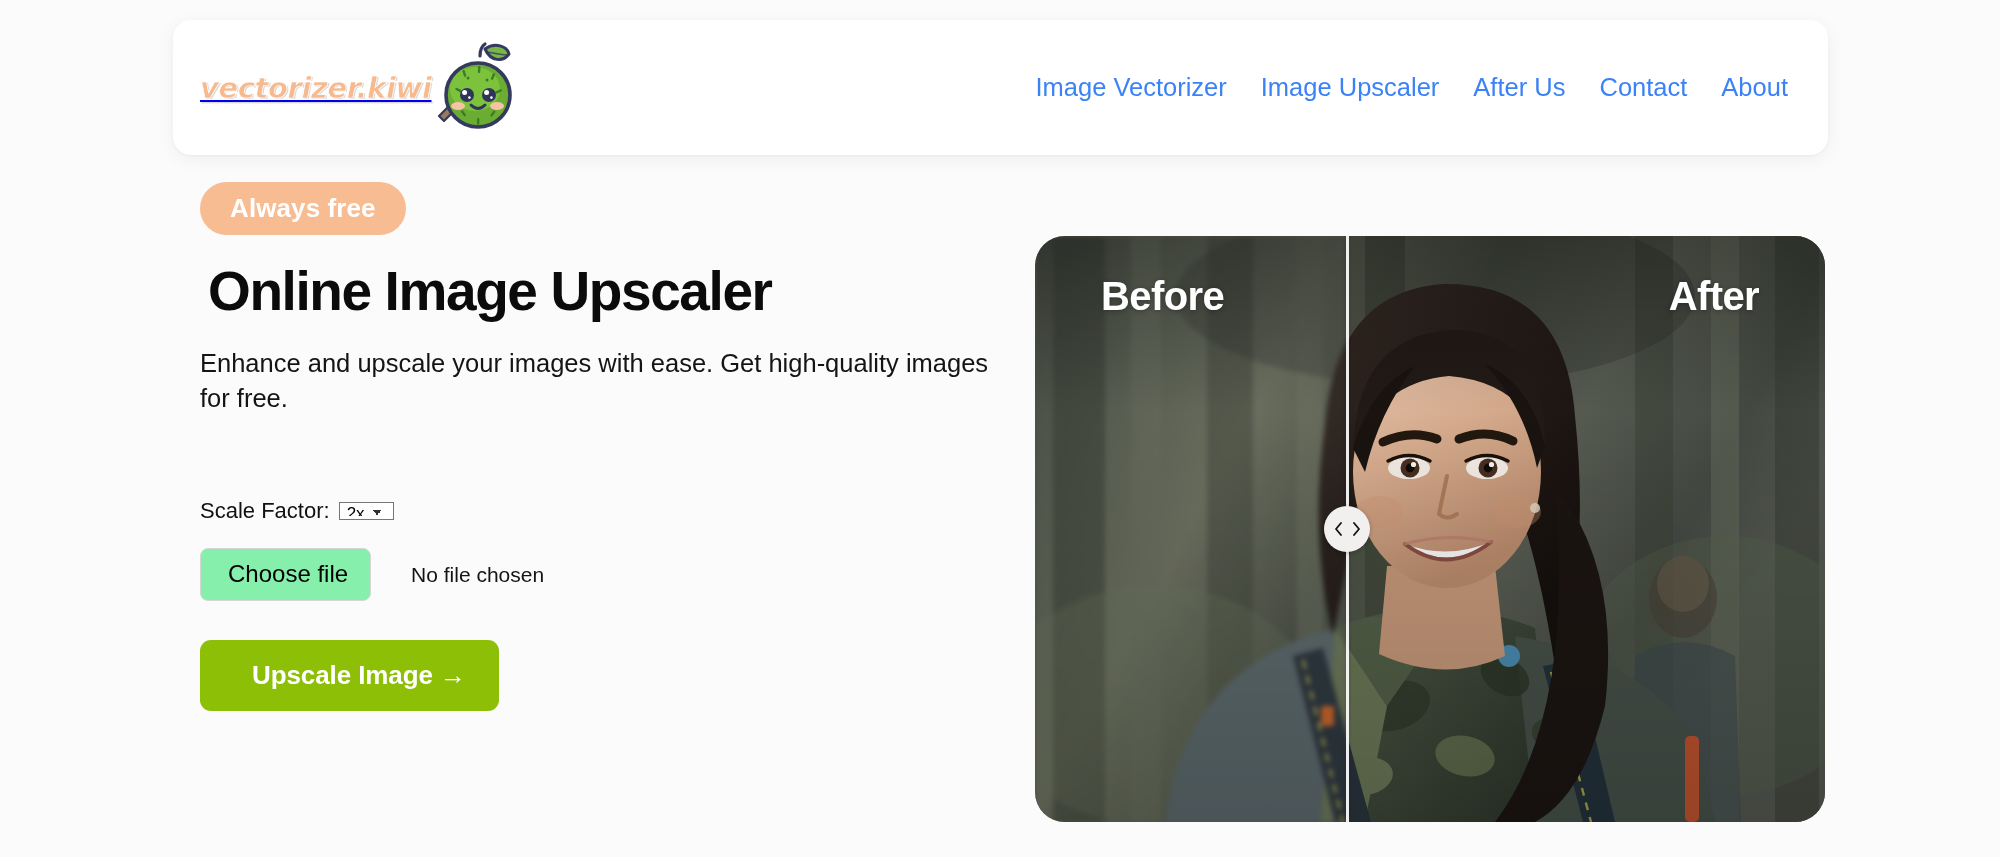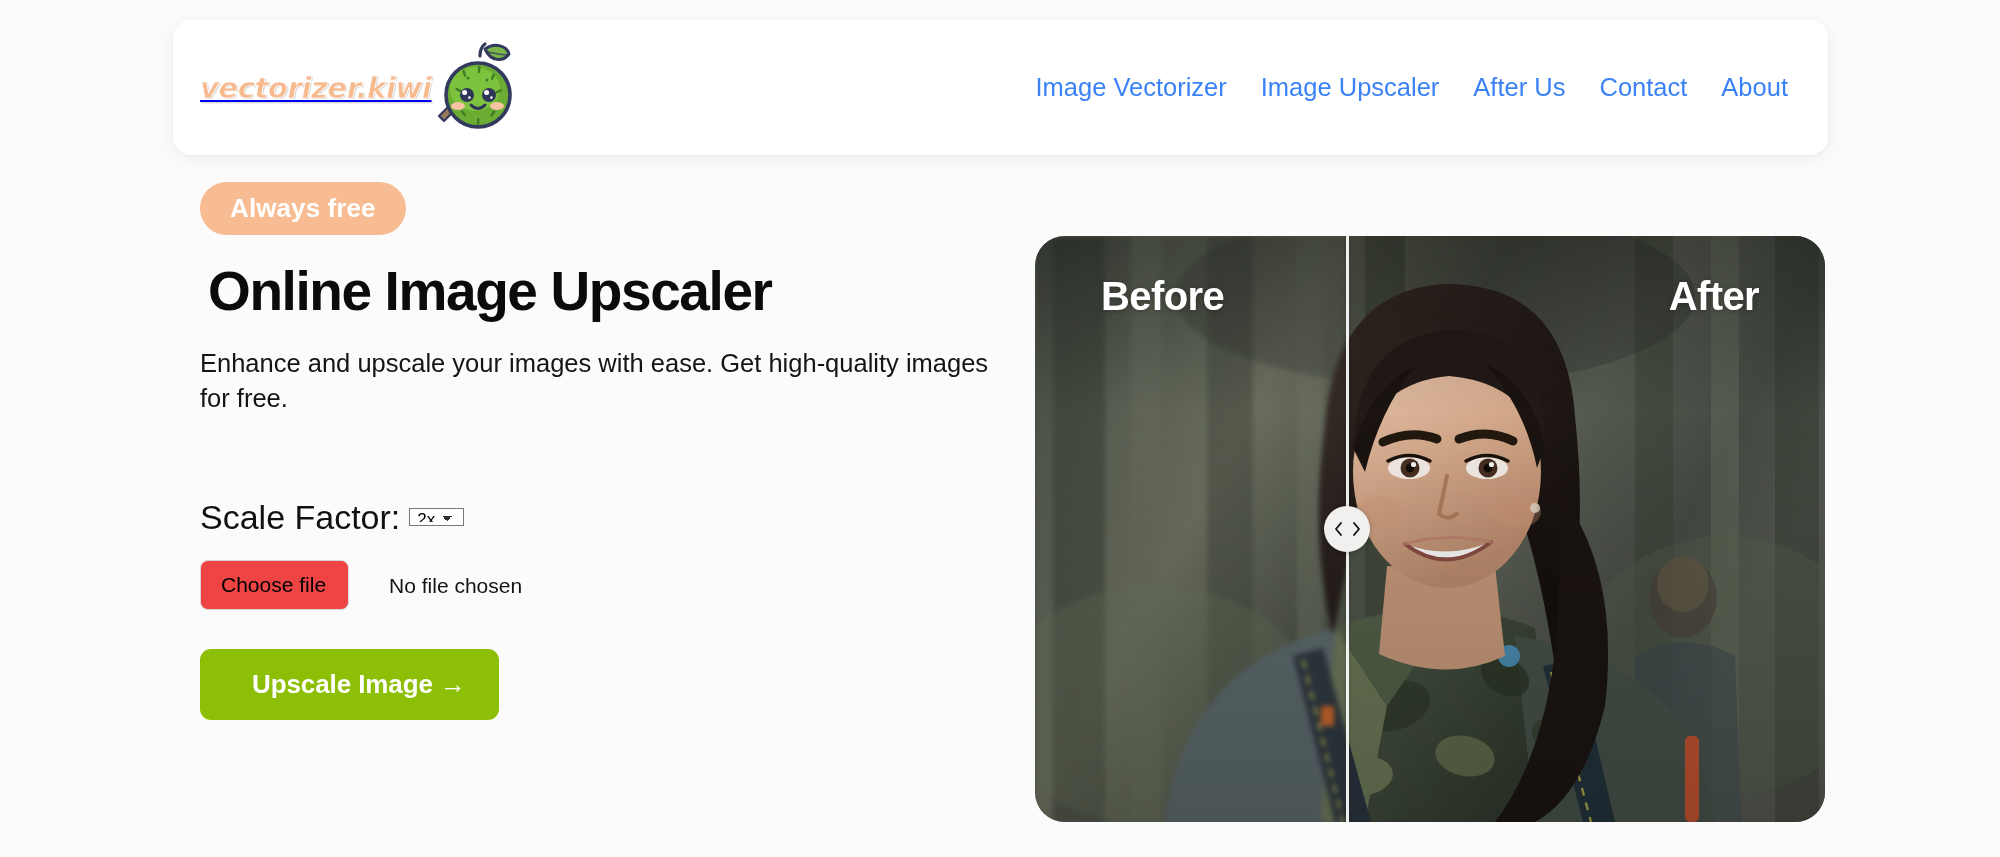--- a/index.html
+++ b/index.html
@@ -102,21 +102,21 @@
     line-height: 1.34;
     max-width: 790px;
     font-weight: 400;
   }
 
   
   .controls { position: absolute; left: 200px; top: 500px; width: 700px; }
 
   .scale-row { display: flex; align-items: center; gap: 0px; }
   .scale-label {
-    font-size: 34px;
+    font-size: 22px;
     color: #111111;
     line-height: 1;
     margin-right: 9px;
   }
   .scale-select {
     font-family: "Liberation Sans", sans-serif;
     font-size: 17px;
     color: #000000;
     background: #ffffff;
     border: 1px solid #767676;
@@ -139,26 +139,26 @@
     text-align: center;
   }
 
   .file-row {
     margin-top: 26px;
     display: flex;
     align-items: center;
   }
   .choose-file-btn {
     font-family: "Liberation Sans", sans-serif;
-    font-size: 21px;
+    font-size: 24px;
     color: #000000;
-    background: #ef4444;
+    background: #86efac;
     border: 1px solid #d6d6d6;
     border-radius: 8px;
-    padding: 13px 22px 14px 20px;
+    padding: 13px 22px 14px 27px;
     line-height: 1;
     cursor: pointer;
   }
   .no-file-text {
     font-size: 21px;
     color: #141414;
     margin-left: 40px;
     line-height: 1;
     user-select: none;
   }

